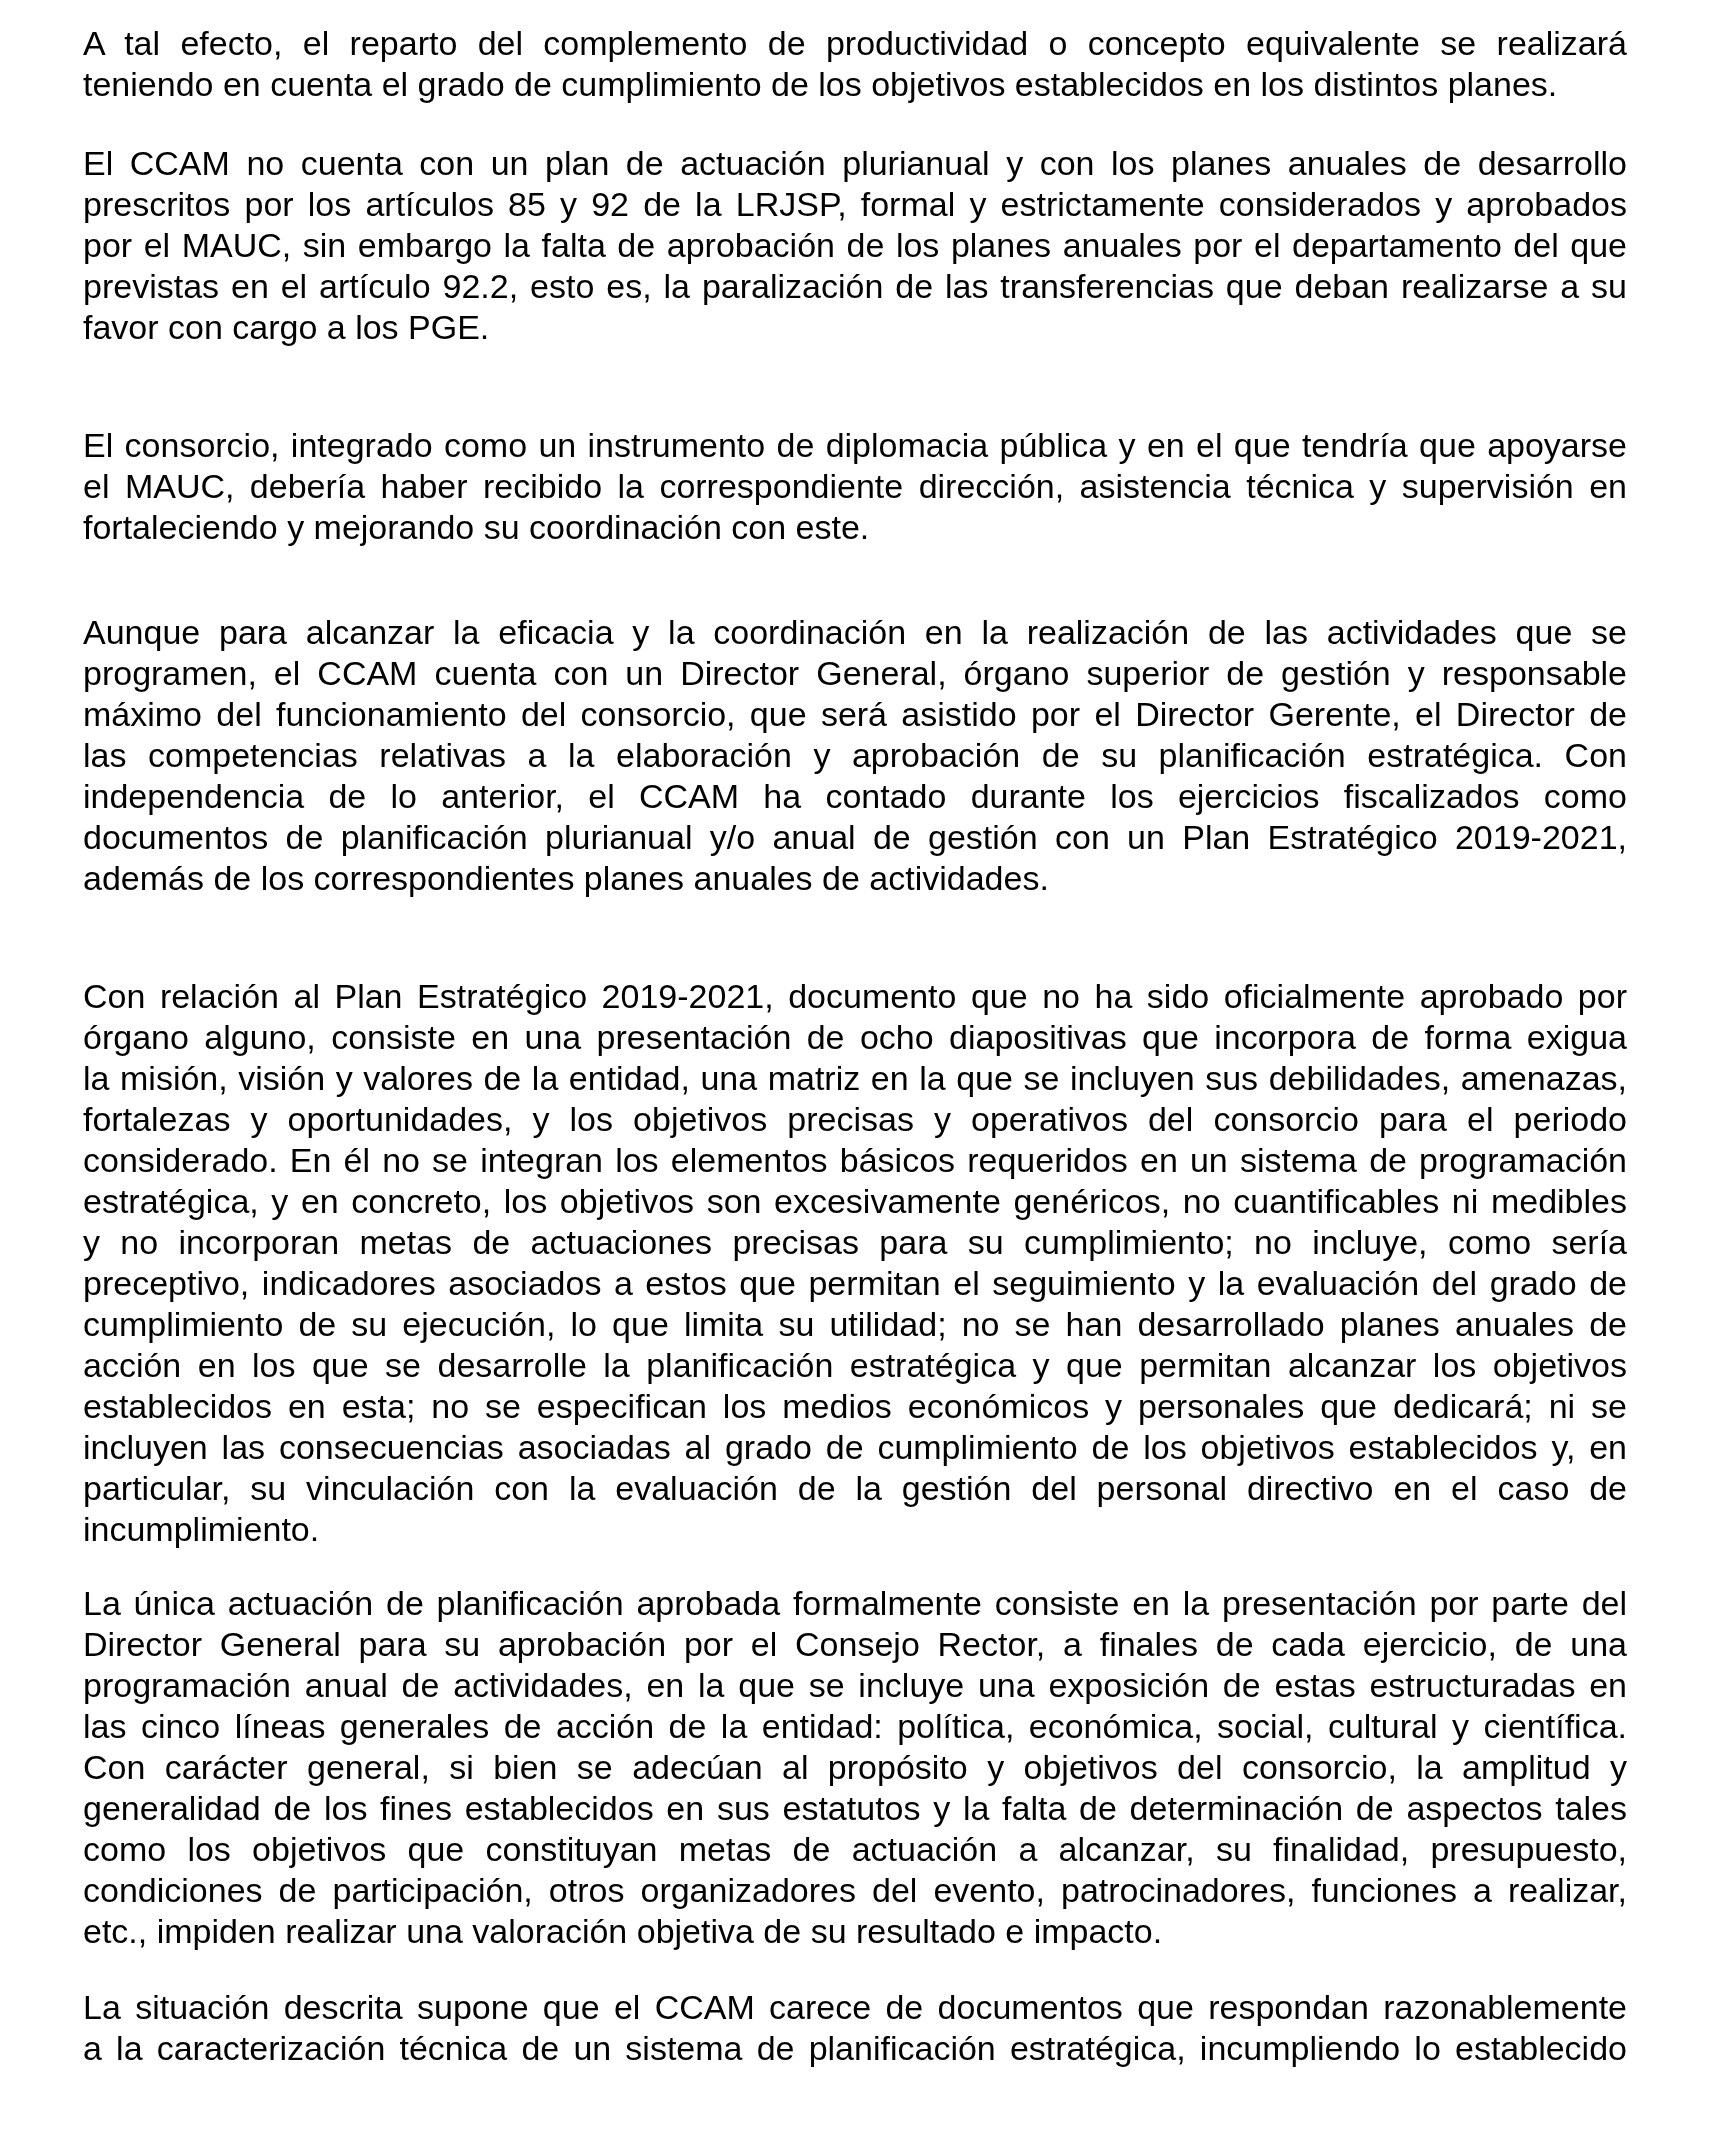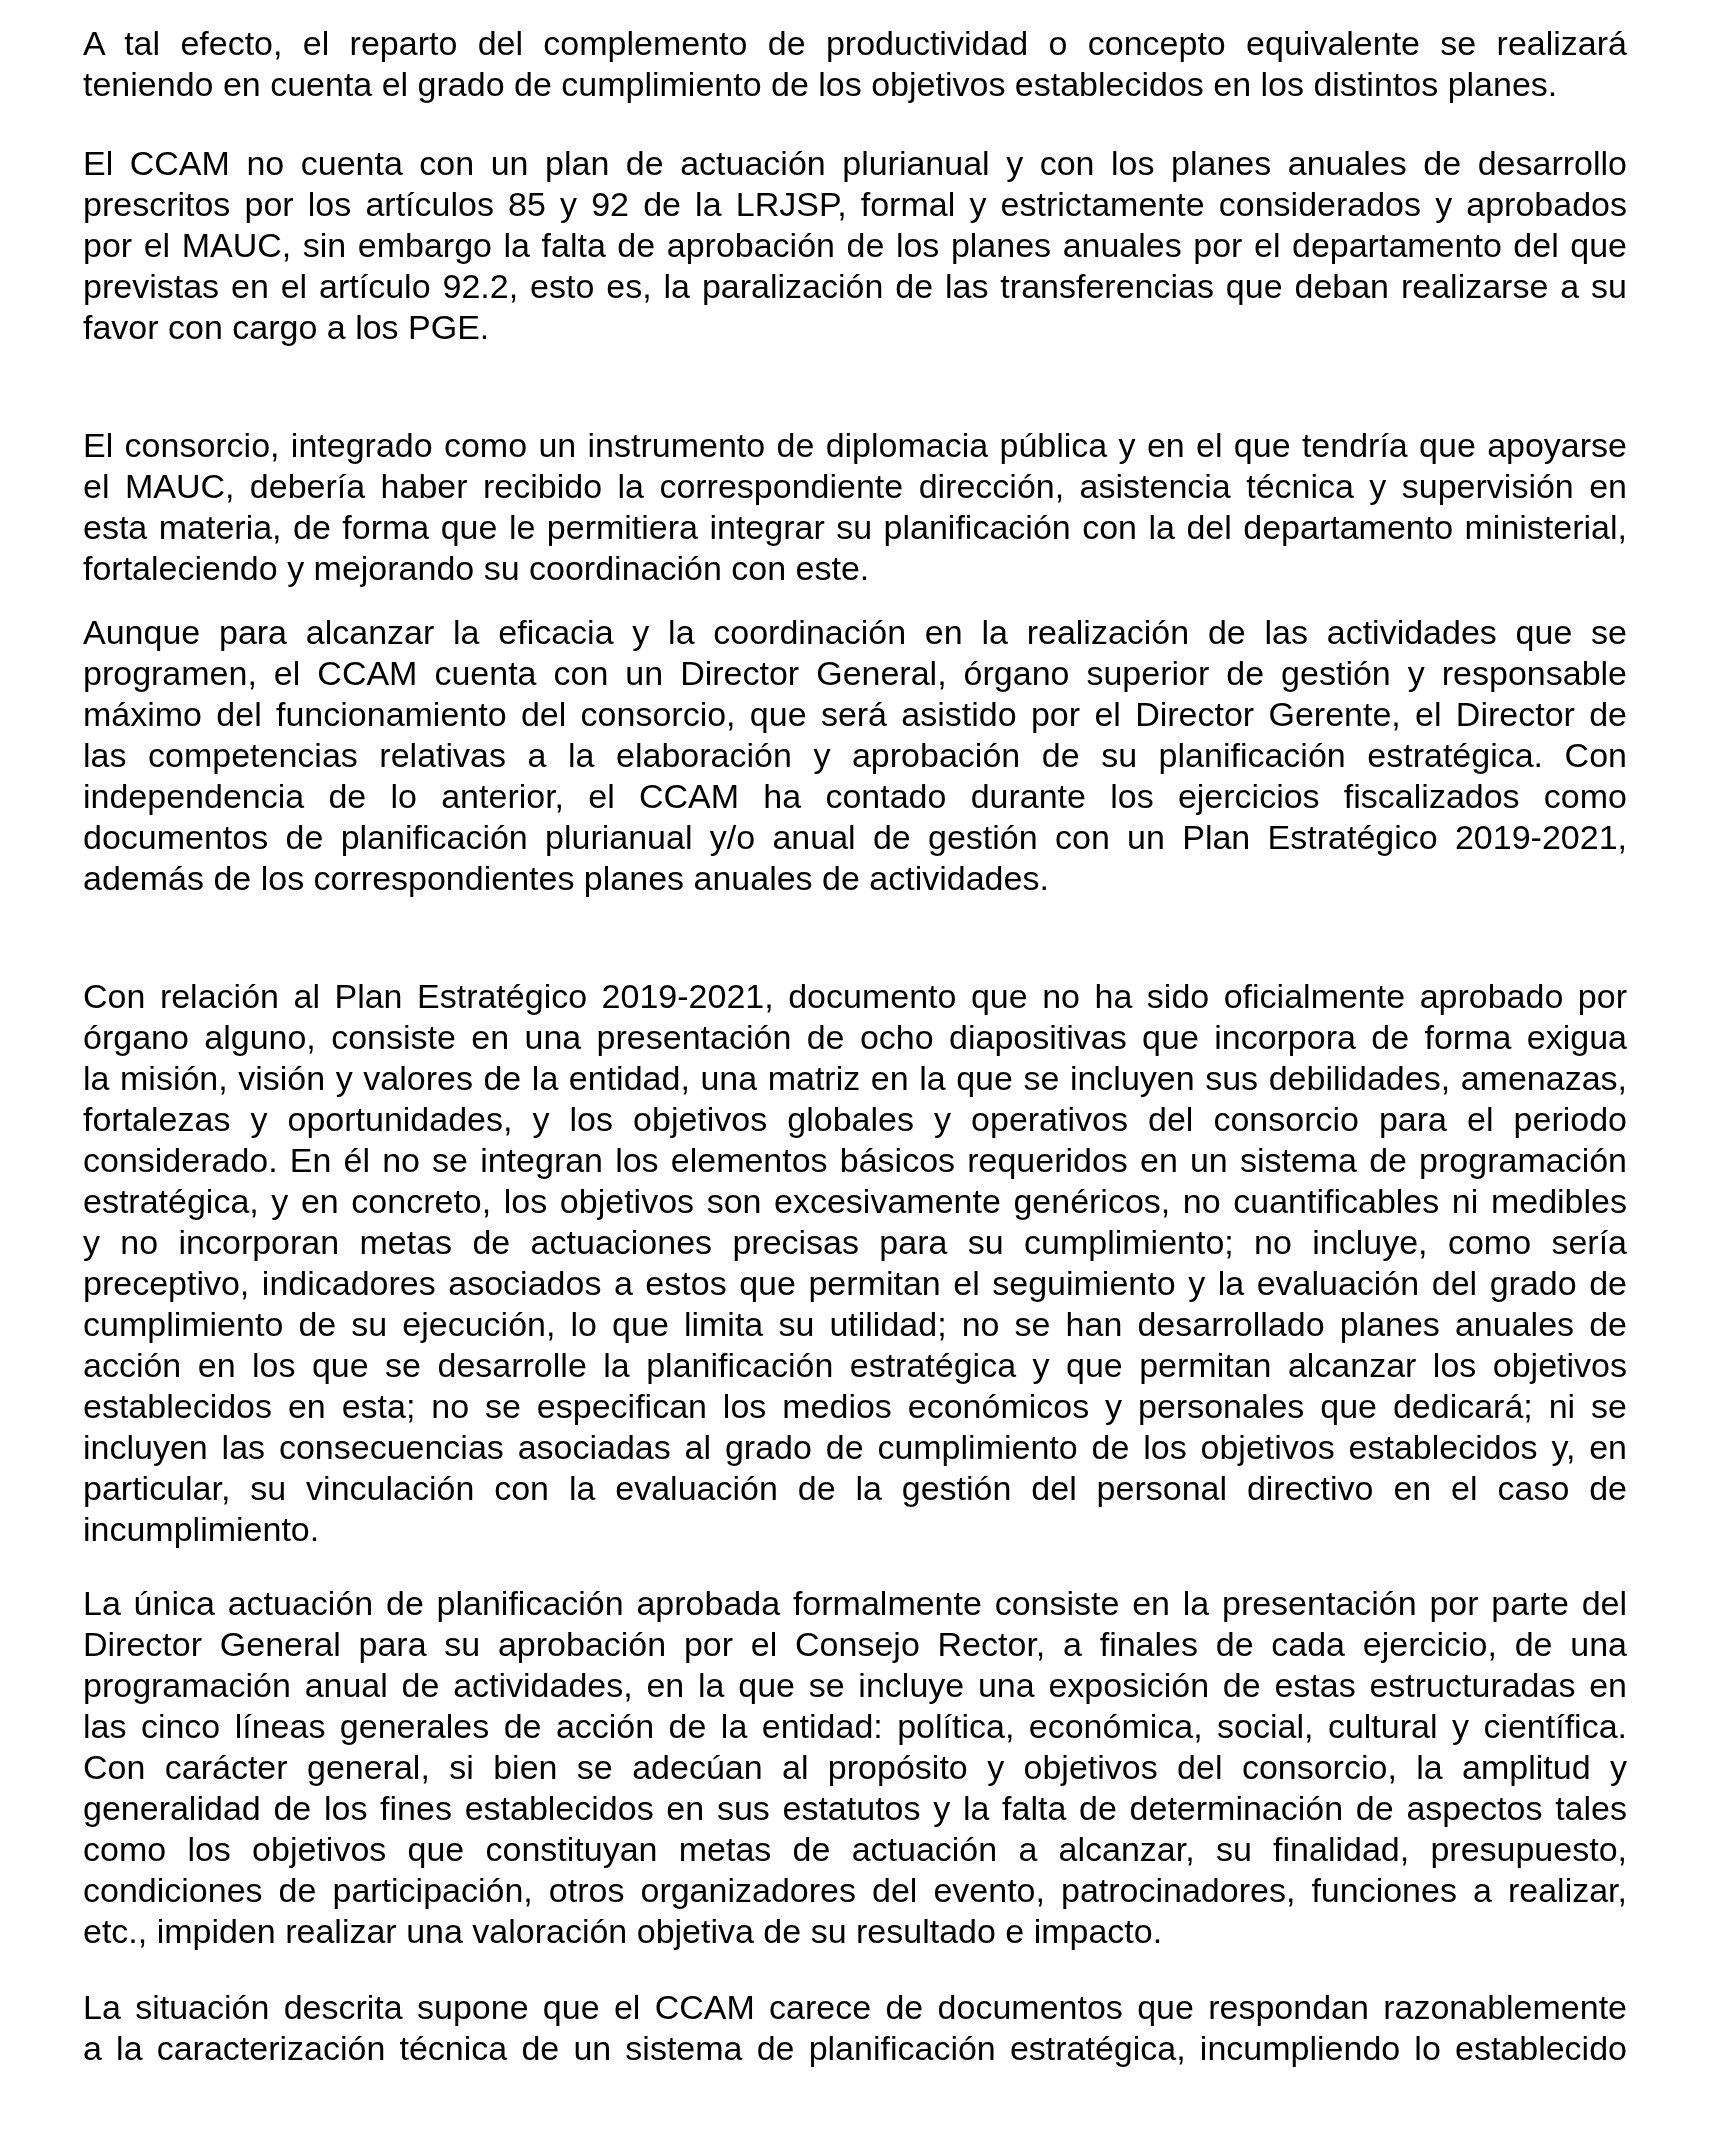--- a/index.html
+++ b/index.html
@@ -58,39 +58,38 @@
     <span class="line">El CCAM no cuenta con un plan de actuación plurianual y con los planes anuales de desarrollo</span>
     <span class="line">prescritos por los artículos 85 y 92 de la LRJSP, formal y estrictamente considerados y aprobados</span>
     <span class="line">por el MAUC, sin embargo la falta de aprobación de los planes anuales por el departamento del que</span>
     <span class="line">previstas en el artículo 92.2, esto es, la paralización de las transferencias que deban realizarse a su</span>
     <span class="line last">favor con cargo a los PGE.</span>
   </p>
 
   <p class="para" style="top:425px;">
     <span class="line">El consorcio, integrado como un instrumento de diplomacia pública y en el que tendría que apoyarse</span>
     <span class="line">el MAUC, debería haber recibido la correspondiente dirección, asistencia técnica y supervisión en</span>
-    <span class="line">esta materia, de forma que le permitiera integrar su planificación con la del departamento ministerial,</span>
     <span class="line last">fortaleciendo y mejorando su coordinación con este.</span>
   </p>
 
   <p class="para" style="top:612px;">
     <span class="line">Aunque para alcanzar la eficacia y la coordinación en la realización de las actividades que se</span>
     <span class="line">programen, el CCAM cuenta con un Director General, órgano superior de gestión y responsable</span>
     <span class="line">máximo del funcionamiento del consorcio, que será asistido por el Director Gerente, el Director de</span>
     <span class="line">las competencias relativas a la elaboración y aprobación de su planificación estratégica. Con</span>
     <span class="line">independencia de lo anterior, el CCAM ha contado durante los ejercicios fiscalizados como</span>
     <span class="line">documentos de planificación plurianual y/o anual de gestión con un Plan Estratégico 2019-2021,</span>
     <span class="line last">además de los correspondientes planes anuales de actividades.</span>
   </p>
 
   <p class="para" style="top:976px;">
     <span class="line">Con relación al Plan Estratégico 2019-2021, documento que no ha sido oficialmente aprobado por</span>
     <span class="line">órgano alguno, consiste en una presentación de ocho diapositivas que incorpora de forma exigua</span>
     <span class="line">la misión, visión y valores de la entidad, una matriz en la que se incluyen sus debilidades, amenazas,</span>
-    <span class="line">fortalezas y oportunidades, y los objetivos globales y operativos del consorcio para el periodo</span>
+    <span class="line">fortalezas y oportunidades, y los objetivos precisas y operativos del consorcio para el periodo</span>
     <span class="line">considerado. En él no se integran los elementos básicos requeridos en un sistema de programación</span>
     <span class="line">estratégica, y en concreto, los objetivos son excesivamente genéricos, no cuantificables ni medibles</span>
     <span class="line">y no incorporan metas de actuaciones precisas para su cumplimiento; no incluye, como sería</span>
     <span class="line">preceptivo, indicadores asociados a estos que permitan el seguimiento y la evaluación del grado de</span>
     <span class="line">cumplimiento de su ejecución, lo que limita su utilidad; no se han desarrollado planes anuales de</span>
     <span class="line">acción en los que se desarrolle la planificación estratégica y que permitan alcanzar los objetivos</span>
     <span class="line">establecidos en esta; no se especifican los medios económicos y personales que dedicará; ni se</span>
     <span class="line">incluyen las consecuencias asociadas al grado de cumplimiento de los objetivos establecidos y, en</span>
     <span class="line">particular, su vinculación con la evaluación de la gestión del personal directivo en el caso de</span>
     <span class="line last">incumplimiento.</span>

